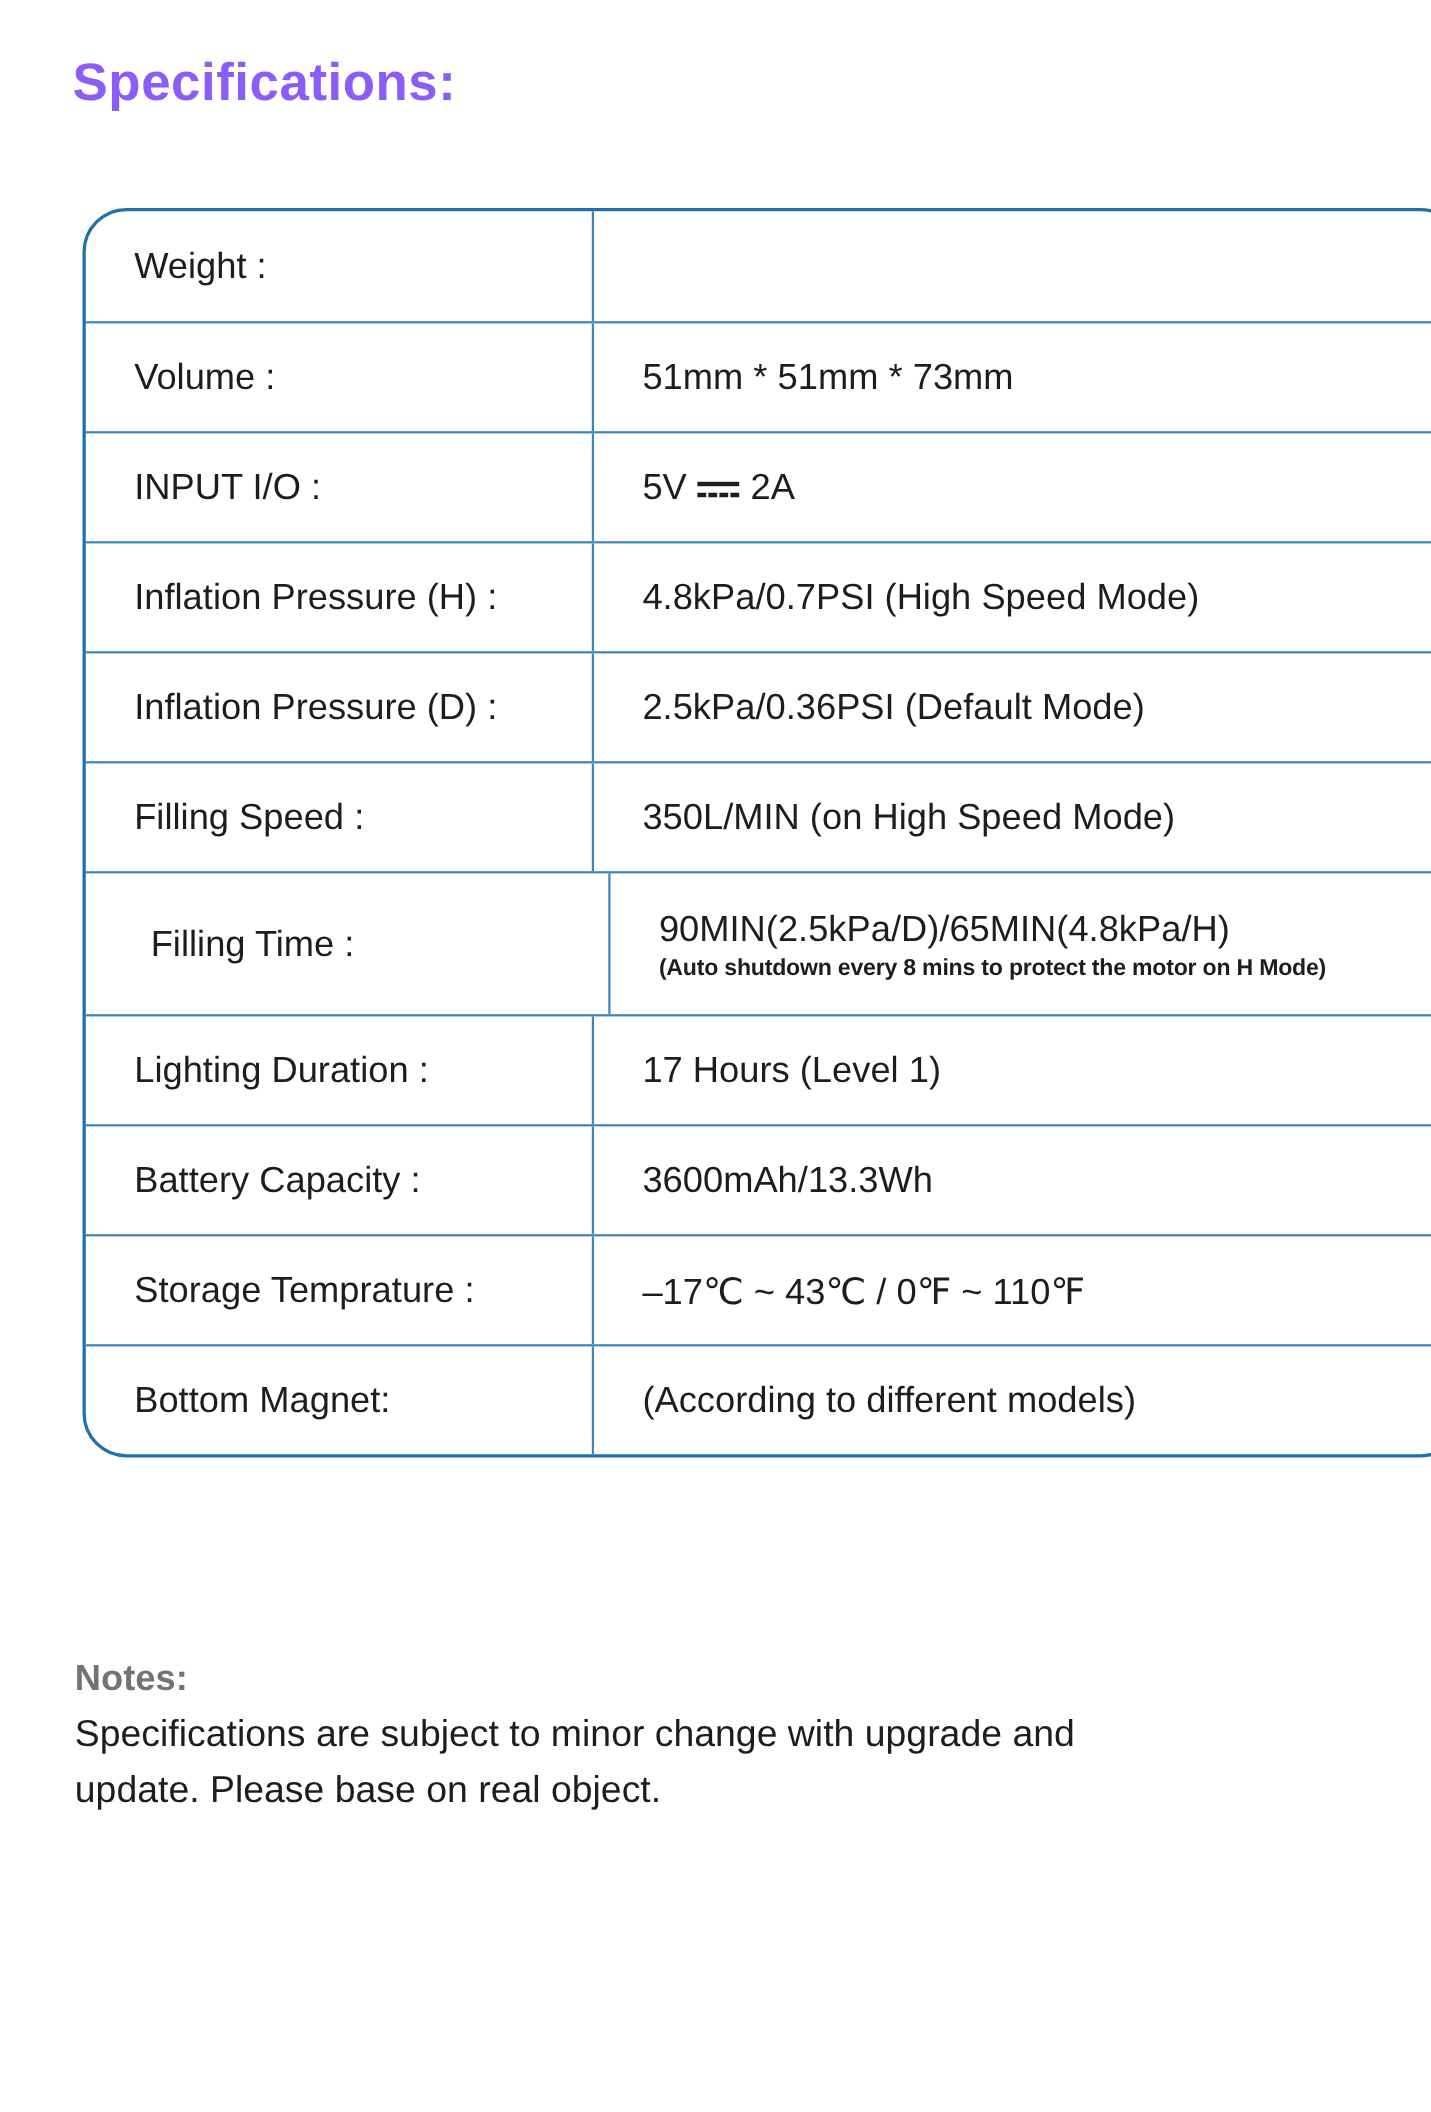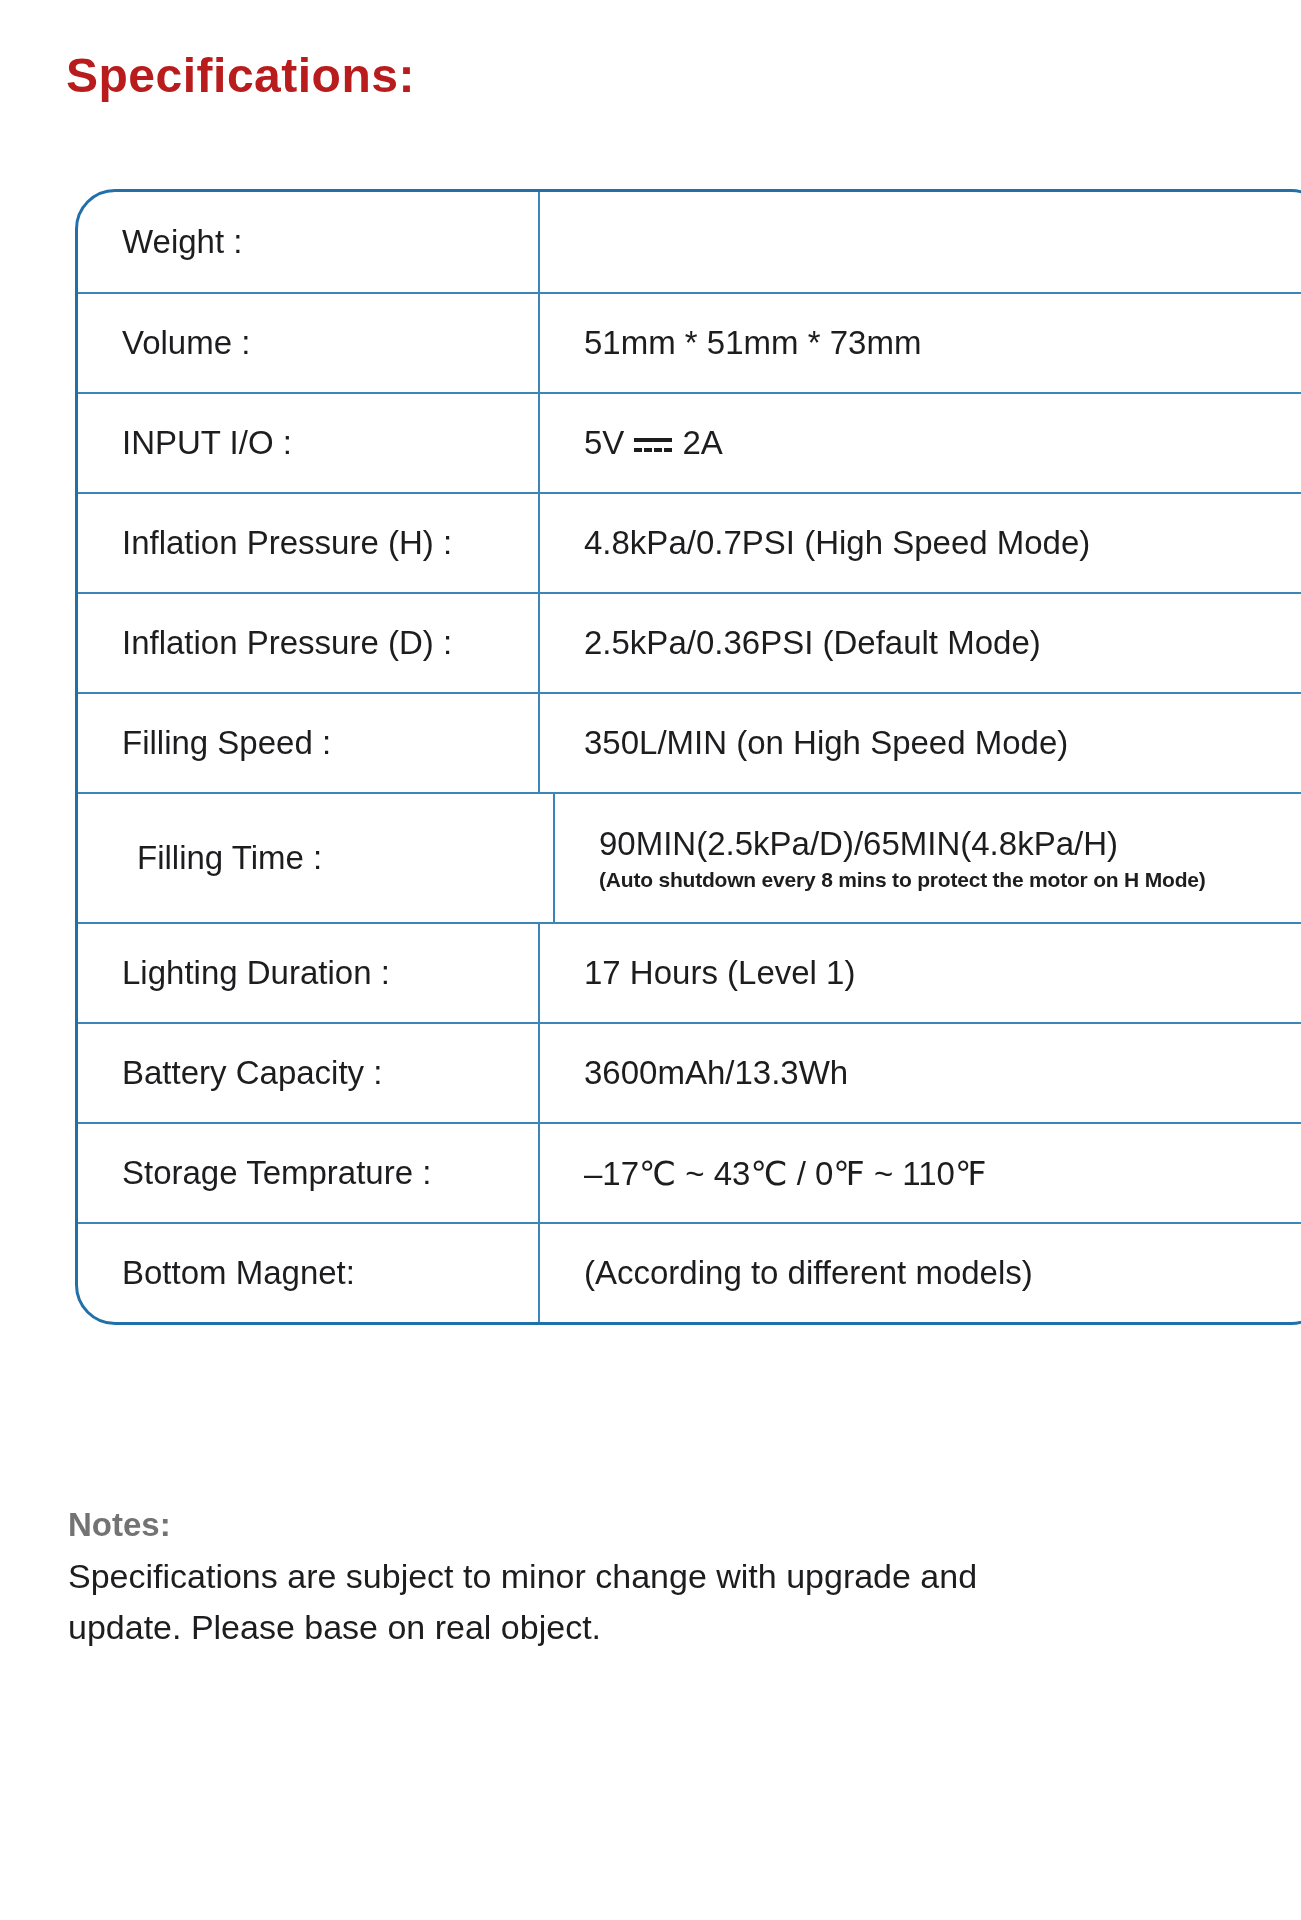--- a/index.html
+++ b/index.html
@@ -10,21 +10,21 @@
   *{margin:0;padding:0;box-sizing:border-box;}
   html,body{background:#ffffff;}
   body{
     width:1301px;height:1920px;
     position:relative;
     font-family:"Liberation Sans","DejaVu Sans",sans-serif;
     color:var(--ink);
   }
   .title{
     position:absolute;left:66px;top:48px;
-    font-size:48px;font-weight:700;color:#b91c1c;
+    font-size:48px;font-weight:700;color:#8b5cf6;
     letter-spacing:0.5px;
   }
   .spec-table{
     position:absolute;left:75px;top:189px;width:1256px;
     border:3px solid var(--blue);
     border-radius:40px;
     background:#fff;
     overflow:hidden;
   }
   .row{display:flex;min-height:100px;border-top:2px solid var(--line);}

